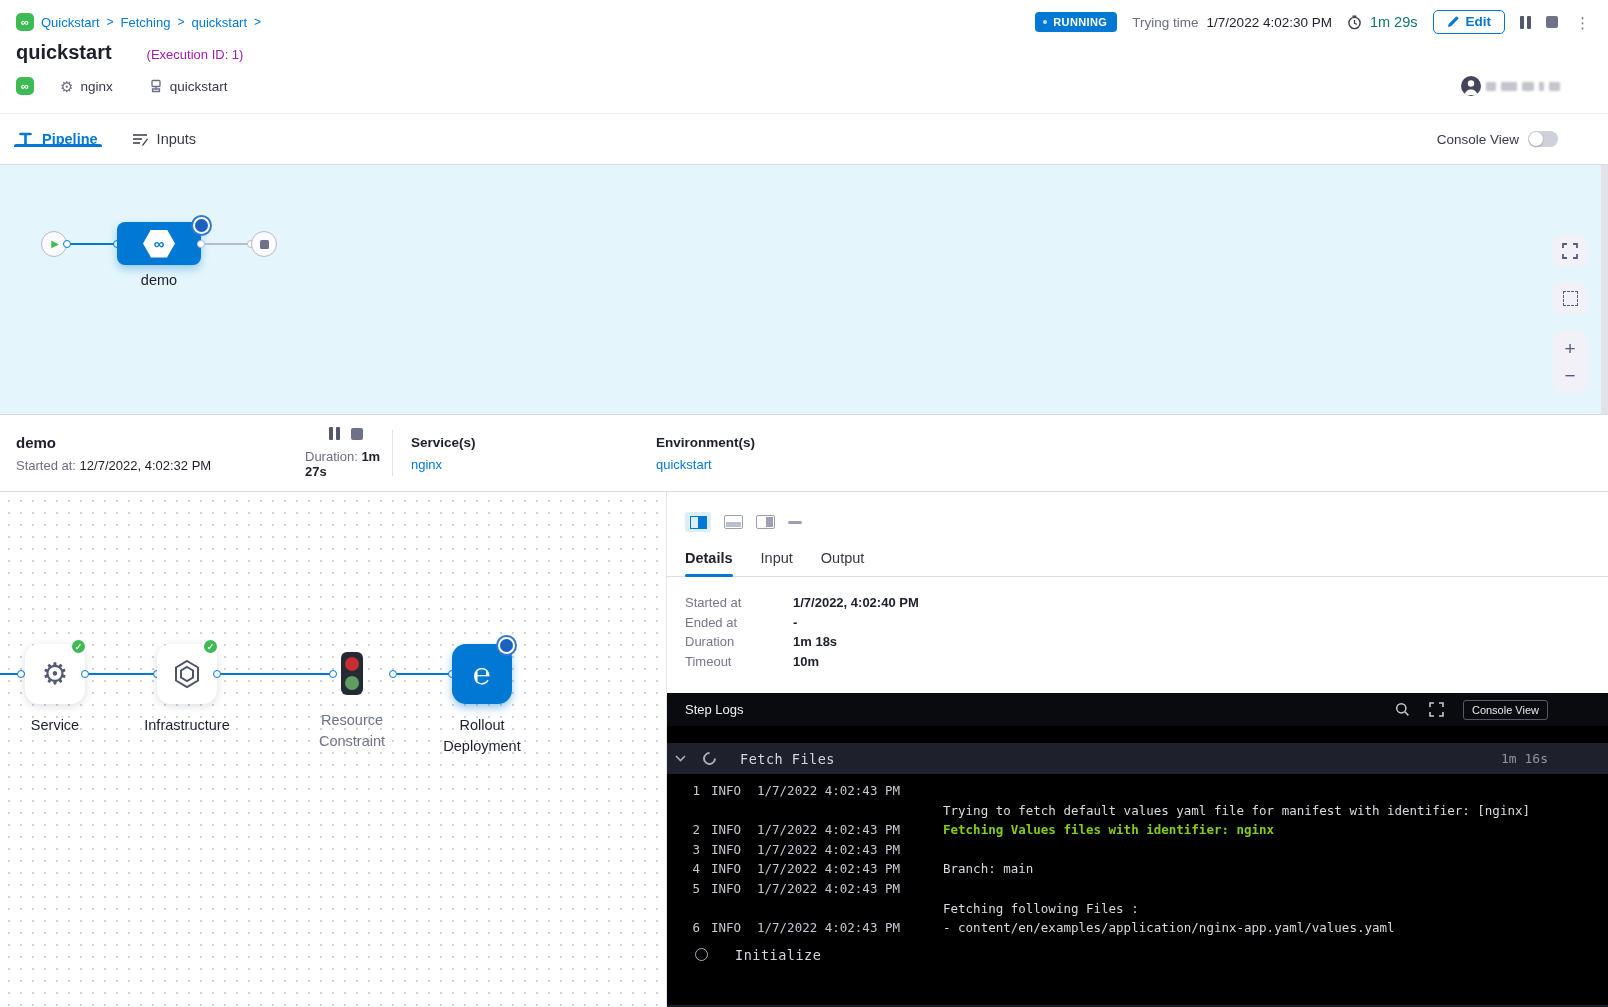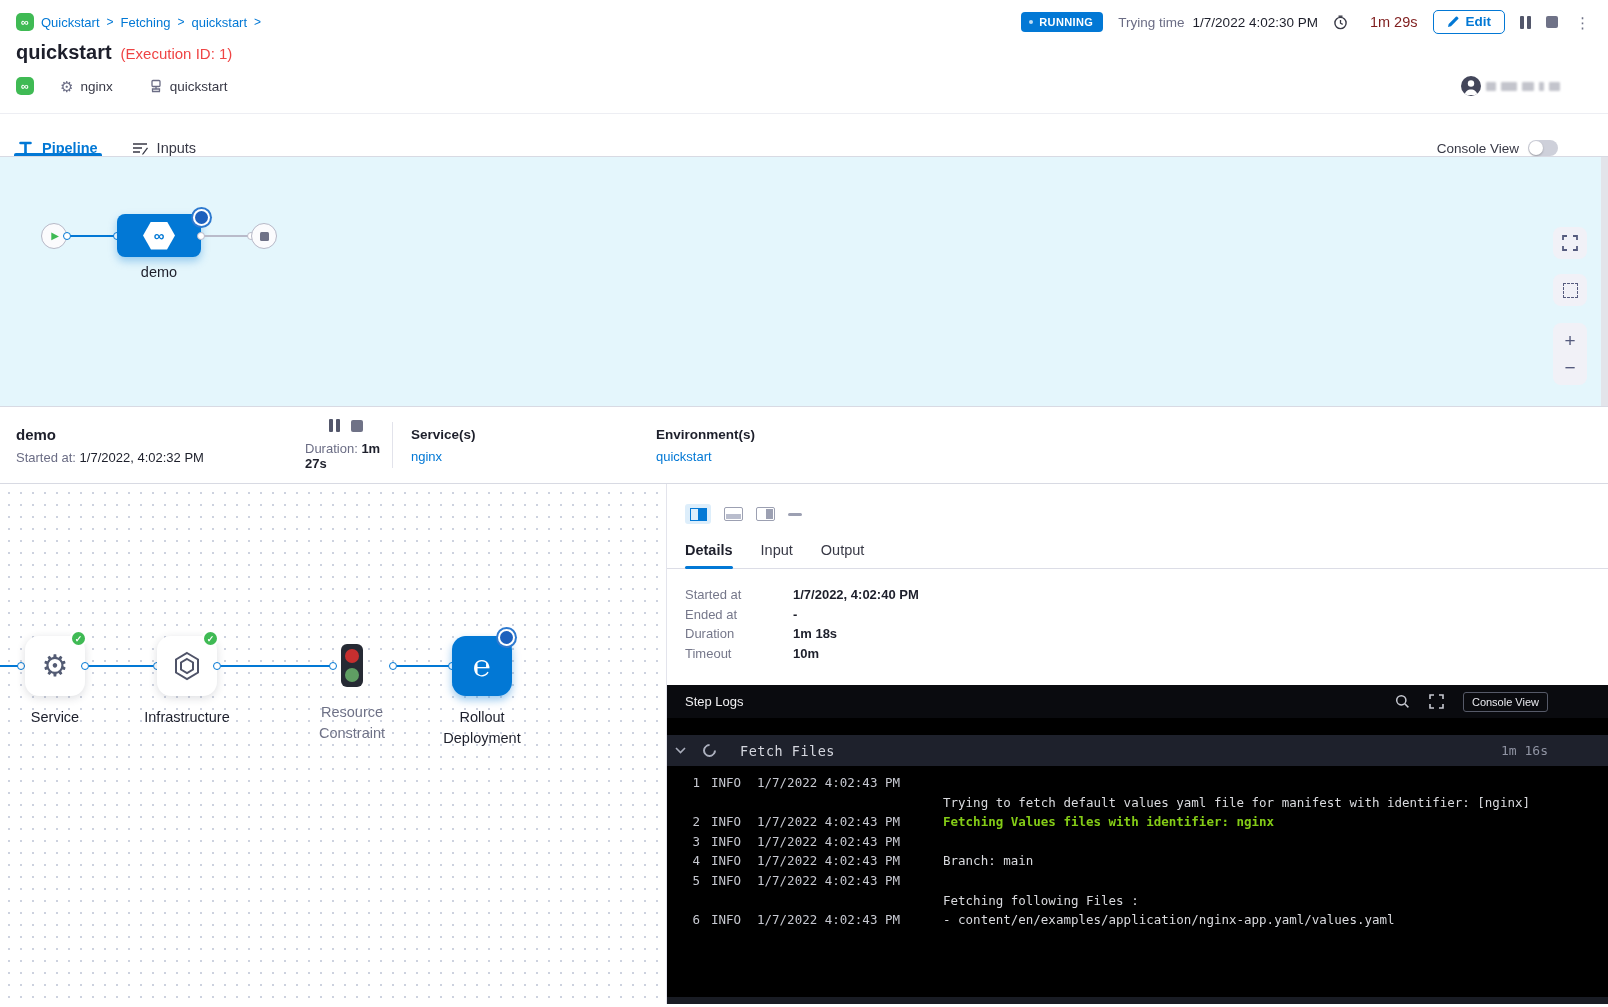--- a/index.html
+++ b/index.html
@@ -14,40 +14,40 @@
                 display:flex; align-items:center; justify-content:center; line-height:1; }
   .crumb-link { color:#0278d5; text-decoration:none; cursor:pointer; }
   .crumb-sep { color:#0278d5; font-size:12px; }
   .exec-controls { display:flex; align-items:center; gap:15px; }
   .running-badge { background:#0278d5; color:#fff; font-size:11px; font-weight:bold; letter-spacing:.4px;
                    padding:4px 10px 4px 8px; border-radius:4px; display:flex; align-items:center; gap:6px; }
   .running-dot { width:4px; height:4px; border-radius:50%; background:rgba(255,255,255,.75); }
   .start-time { display:flex; align-items:center; gap:8px; font-size:13.5px; }
   .start-time .lbl { color:#6b6d85; }
   .start-time .val { color:#1d1f2b; }
-  .elapsed { display:flex; align-items:center; gap:22px; font-size:14.5px; color:#7f1d1d; }
+  .elapsed { display:flex; align-items:center; gap:8px; font-size:14.5px; color:#0f766e; }
   .edit-btn { display:flex; align-items:center; gap:7px; border:1.5px solid #0278d5; color:#0278d5; background:#fff;
               font-size:13.5px; font-weight:bold; padding:3px 13px 4px; border-radius:5px; cursor:pointer; }
   .icon-pause { display:flex; gap:3px; cursor:pointer; }
   .icon-pause i { width:4px; height:13px; background:#53576b; border-radius:1px; display:block; }
   .icon-stopsq { width:12px; height:12px; background:#6f7287; border-radius:2px; cursor:pointer; }
   .icon-kebab { color:#6f7287; font-size:15px; line-height:1; cursor:pointer; padding:0 2px; }
   .title-row { display:flex; align-items:baseline; gap:9px; padding:7px 16px 0 16px; }
   .page-title { font-size:20px; font-weight:bold; color:#1d1f2b; }
-  .exec-id { font-size:15px; color:#ef4444; }
+  .exec-id { font-size:13px; color:#a21caf;margin-left:26px; }
   .tags-row { display:flex; align-items:center; padding:12px 48px 0 16px; }
   .tag { display:flex; align-items:center; gap:7px; font-size:13.5px; color:#383946; }
   .tag + .tag { margin-left:36px; }
   .tag-ico { color:#6b6d85; font-size:15px; line-height:1; }
   .user-cluster { margin-left:auto; display:flex; align-items:center; gap:5px; }
   .avatar { width:20px; height:20px; border-radius:50%; background:#43465a; display:flex; align-items:flex-end; justify-content:center; overflow:hidden; }
   .blurblock { height:9px; background:#c3c4cc; border-radius:1px; filter:blur(1px); display:inline-block; }
 
   
-  .tab-bar { height:44px; border-top:1px solid #edeef3; border-bottom:1px solid #d8dae3; display:flex; align-items:flex-end; padding:0 50px 0 18px; background:#fff; }
+  .tab-bar { height:52px; border-top:1px solid #edeef3; border-bottom:1px solid #d8dae3; display:flex; align-items:center; padding:0 50px 0 18px; background:#fff; }
   .main-tab { display:flex; align-items:center; gap:9px; font-size:14.5px; color:#383946; margin-right:34px; position:relative; cursor:pointer; }
   .main-tab.active { color:#0278d5; font-weight:bold; }
   .main-tab.active::after { content:""; position:absolute; left:-4px; right:-4px; bottom:0; height:3px; background:#0278d5; border-radius:2px 2px 0 0; }
   .console-view { margin-left:auto; display:flex; align-items:center; gap:9px; font-size:13.5px; color:#383946; }
   .toggle { width:30px; height:16px; border-radius:9px; background:#ced0da; position:relative; cursor:pointer; }
   .toggle .knob { width:14px; height:14px; border-radius:50%; background:#fff; position:absolute; top:1px; left:1px; box-shadow:0 1px 2px rgba(0,0,0,.25); }
 
   
   .stage-graph { height:250px; background:#e4f6fc; position:relative; border-bottom:1px solid #d8dae3; }
   .stage-graph::after { content:""; position:absolute; right:0; top:0; bottom:0; width:7px; background:#e3e4ea; }
@@ -286,21 +286,21 @@
     </div>
   <div class="g-ctrl zoomgrp" style="top:166px;">
     <span>+</span>
     <span>−</span>
   </div>
 </div>
 
 <div class="stage-bar">
   <div class="sb-col1">
     <div class="sb-name">demo</div>
-    <div class="sb-sub"><span class="lbl">Started at:</span> <span class="val">1/7/2022, 4:02:32 PM</span></div>
+    <div class="sb-sub"><span class="lbl">Started at:</span> <span class="val">12/7/2022, 4:02:32 PM</span></div>
   </div>
   <div class="sb-col2">
     <div class="sb-icons">
       <span class="icon-pause">
           <i></i>
           <i></i>
         </span>
       <span class="icon-stopsq"></span>
     </div>
     <div class="sb-sub"><span class="lbl">Duration:</span> <span class="val" style="font-weight:bold">1m 27s</span></div>
@@ -442,16 +442,20 @@
         <div class="log-row">
           <span class="c-num">5</span><span class="c-level">INFO</span><span class="c-time">1/7/2022 4:02:43 PM</span><span class="c-msg"></span>
         </div>
         <div class="log-row">
           <span class="c-num"></span><span class="c-level"></span><span class="c-time"></span><span class="c-msg">Fetching following Files :</span>
         </div>
         <div class="log-row">
           <span class="c-num">6</span><span class="c-level">INFO</span><span class="c-time">1/7/2022 4:02:43 PM</span><span class="c-msg">- content/en/examples/application/nginx-app.yaml/values.yaml</span>
         </div>
       </div>
+      <div class="init-row">
+        <span class="init-ring"></span>
+        <span class="init-name">Initialize</span>
+      </div>
       <div class="bottom-strip"></div>
     </div>
   </div>
 </div>
 
 </body></html>

